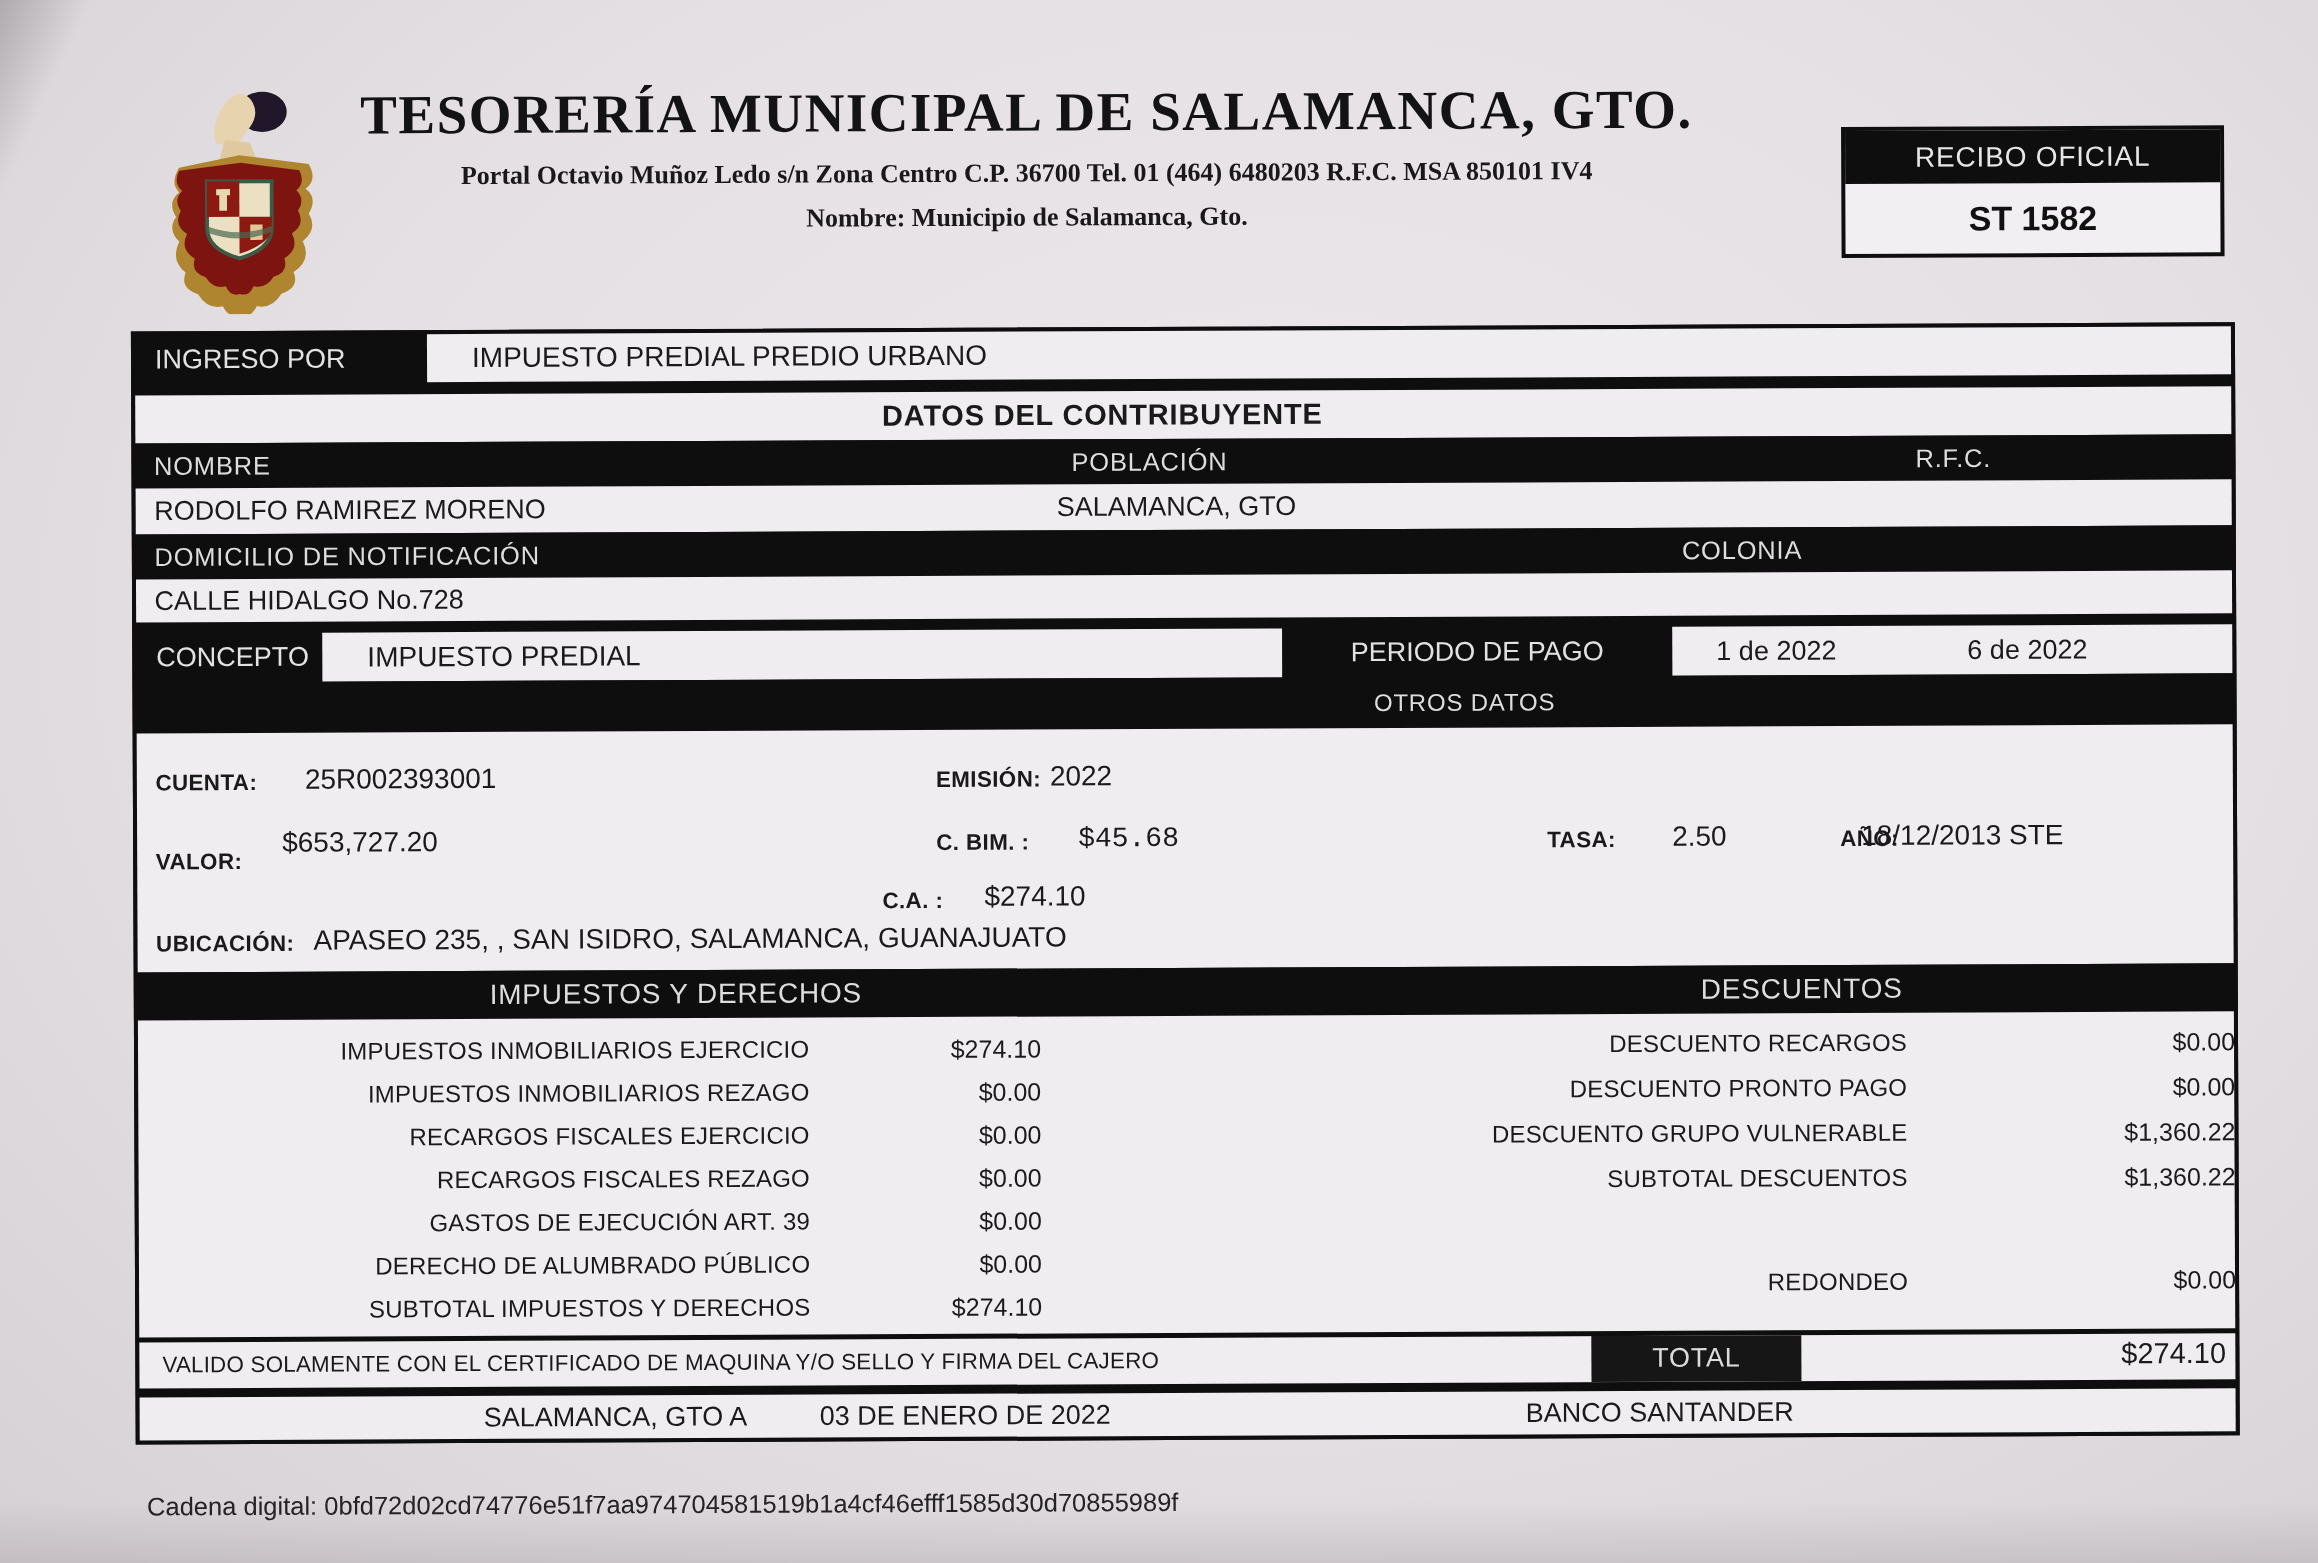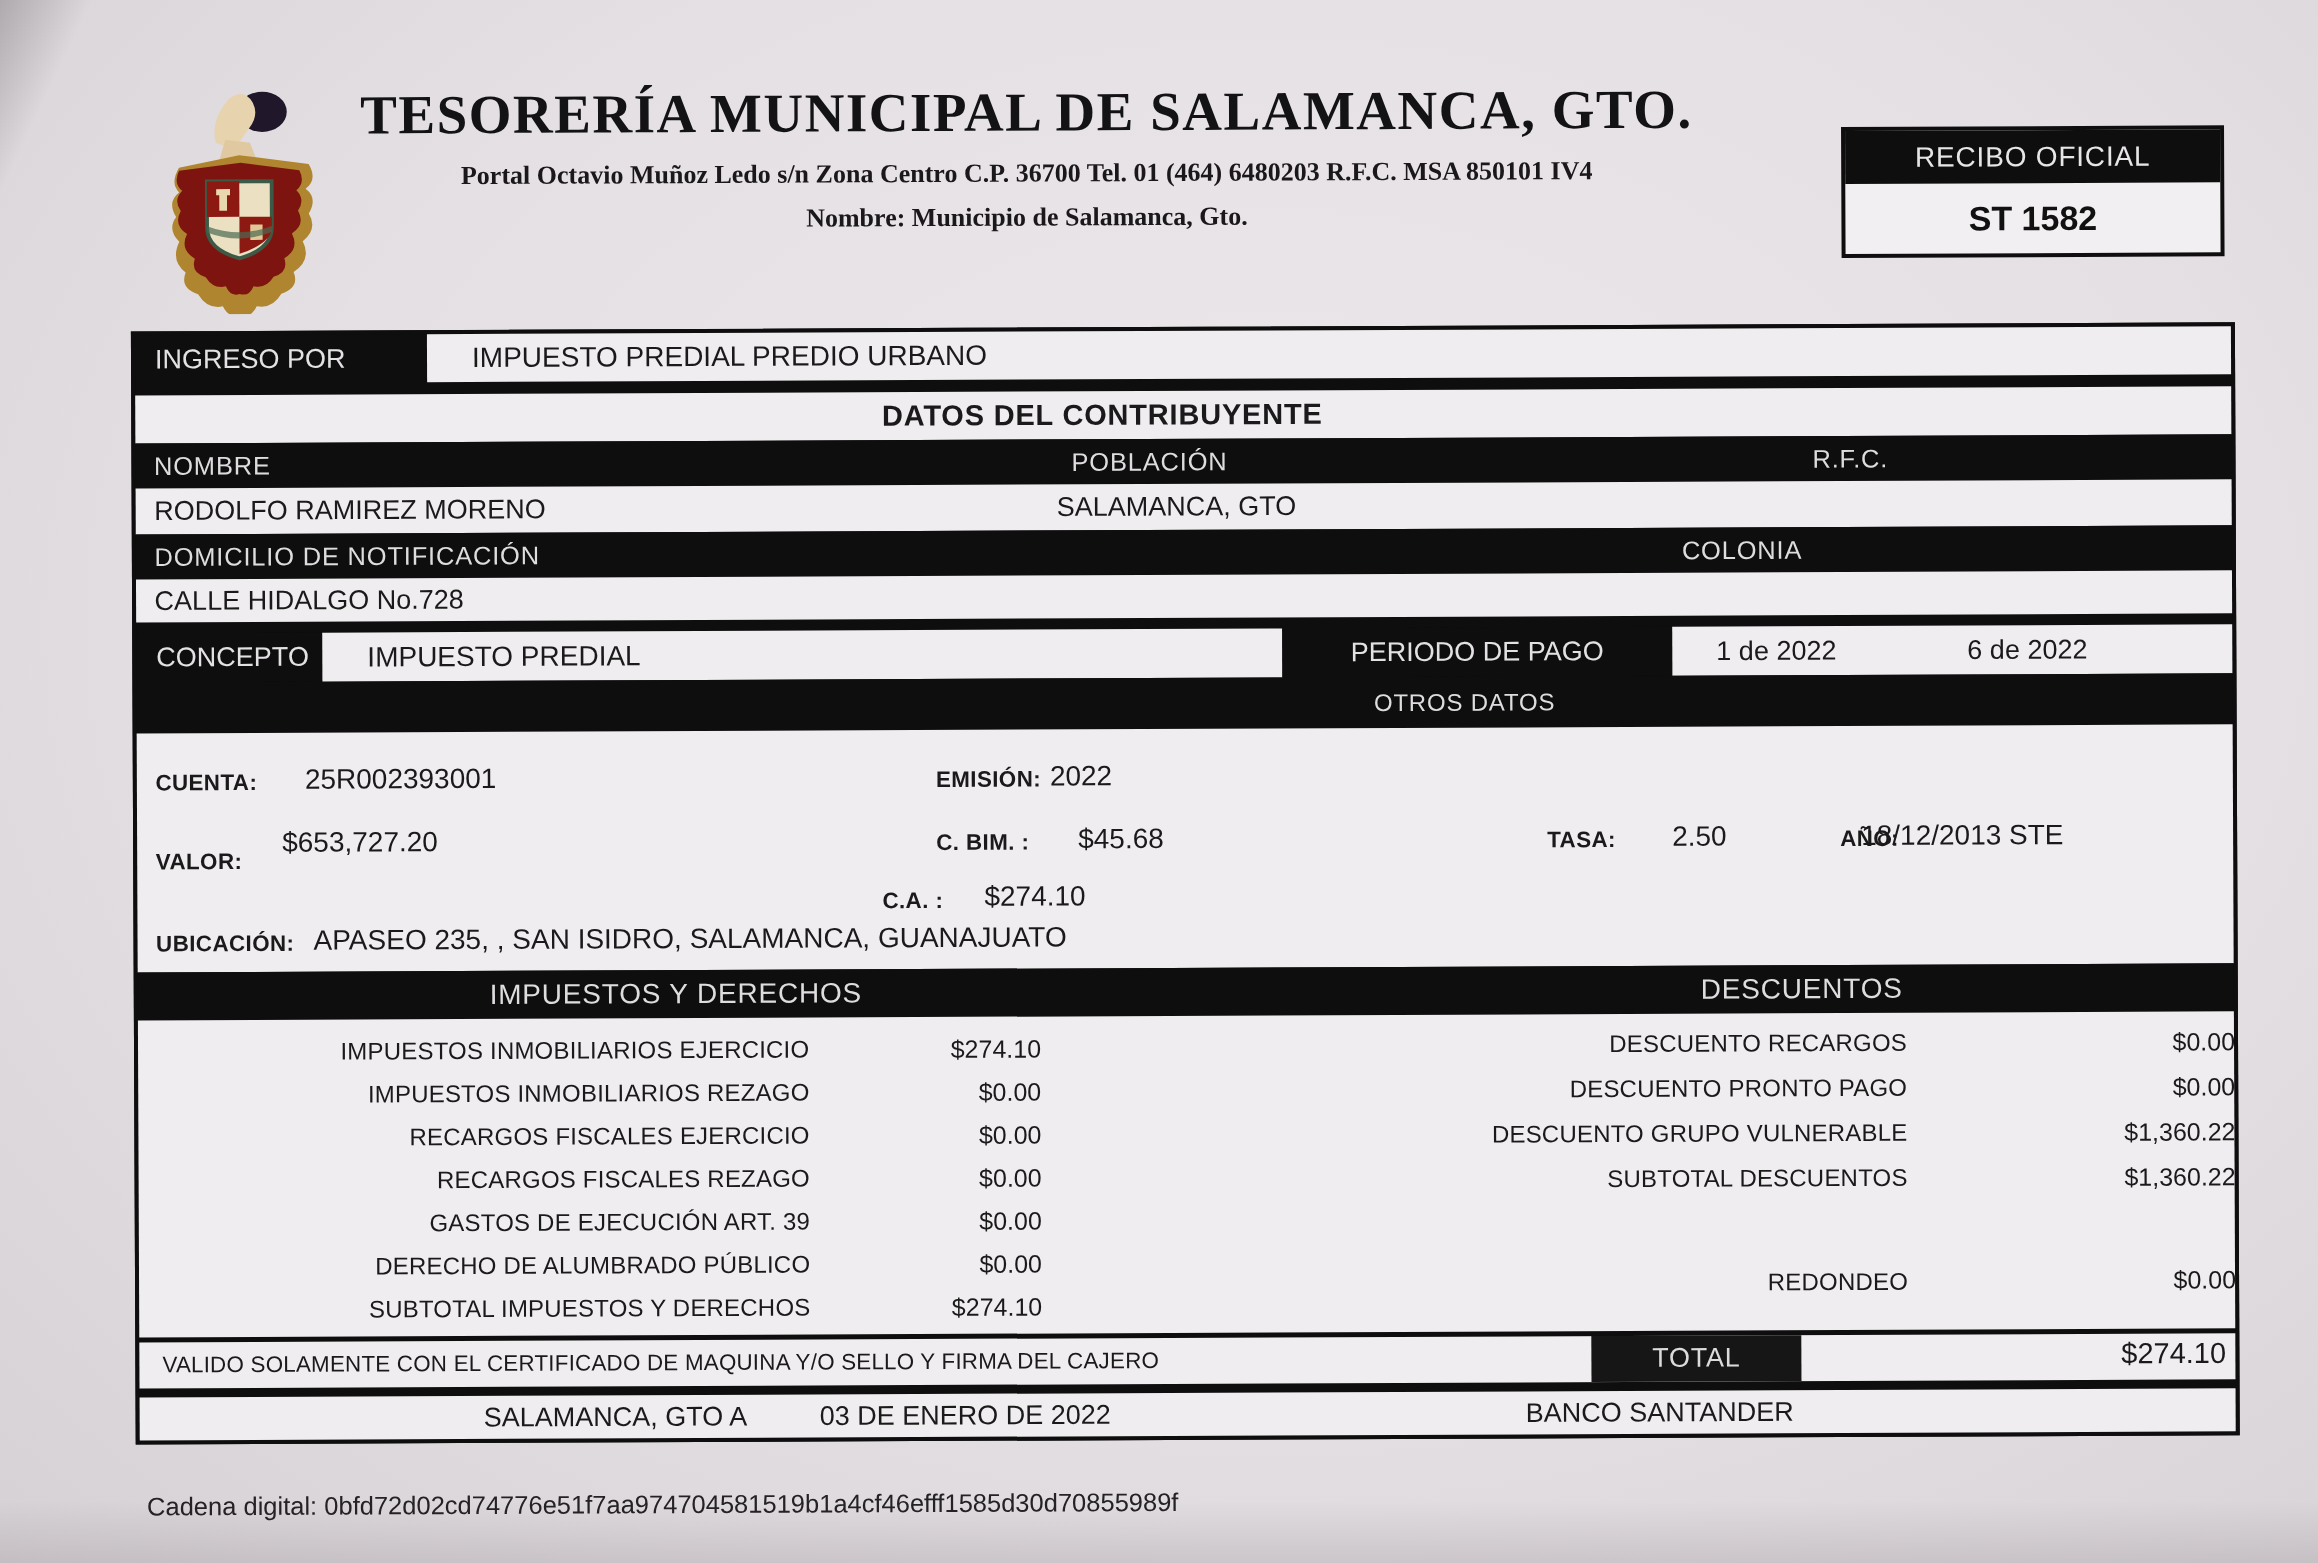--- a/index.html
+++ b/index.html
@@ -132,21 +132,21 @@
 
     <div class="gap16"></div>
 
     <div class="row white r-datos">
       <span class="abs ctr" style="left:967px;">DATOS DEL CONTRIBUYENTE</span>
     </div>
 
     <div class="row band r-nombre-band">
       <span class="abs band-label" style="left:18.5px;">NOMBRE</span>
       <span class="abs band-label" style="left:936px;">POBLACIÓN</span>
-      <span class="abs band-label" style="left:1677px;text-align:right;">R.F.C.</span>
+      <span class="abs band-label" style="left:1780px;text-align:right;">R.F.C.</span>
     </div>
 
     <div class="row white r-nombre-vals">
       <span class="abs val-text" style="left:18.5px;">RODOLFO RAMIREZ MORENO</span>
       <span class="abs val-text" style="left:921px;">SALAMANCA, GTO</span>
     </div>
 
     <div class="row band r-domicilio-band">
       <span class="abs band-label" style="left:18.5px;">DOMICILIO DE NOTIFICACIÓN</span>
       <span class="abs band-label" style="left:1546px;">COLONIA</span>
@@ -174,21 +174,21 @@
 
     <div class="row white r-datosgrid">
       <span class="pos lab" style="left:18.5px;top:37px;">CUENTA:</span>
       <span class="pos big" style="left:168px;top:31px;">25R002393001</span>
       <span class="pos lab" style="left:799px;top:37px;">EMISIÓN:</span>
       <span class="pos big" style="left:913px;top:31px;">2022</span>
 
       <span class="pos lab" style="left:18.5px;top:116px;">VALOR:</span>
       <span class="pos big" style="left:145px;top:94px;">$653,727.20</span>
       <span class="pos lab" style="left:799px;top:100px;">C. BIM. :</span>
-      <span class="pos big" style="left:941px;top:94px;">$45.68</span>
+      <span class="pos big" style="left:941px;top:94px;font-family:Liberation Mono, monospace;">$45.68</span>
       <span class="pos lab" style="left:1410px;top:100px;">TASA:</span>
       <span class="pos big" style="left:1535px;top:94px;">2.50</span>
       <span class="pos lab" style="left:1703px;top:100px;">AÑO:</span>
       <span class="pos big" style="left:1694px;top:94px;margin-left:30px;">18/12/2013 STE</span>
 
       <span class="pos lab" style="left:745px;top:158px;">C.A. :</span>
       <span class="pos big" style="left:847px;top:151px;">$274.10</span>
 
       <span class="pos lab" style="left:18.5px;top:198px;text-align:right;">UBICACIÓN:</span>
       <span class="pos big" style="left:176px;top:192px;">APASEO 235, , SAN ISIDRO, SALAMANCA, GUANAJUATO</span>

